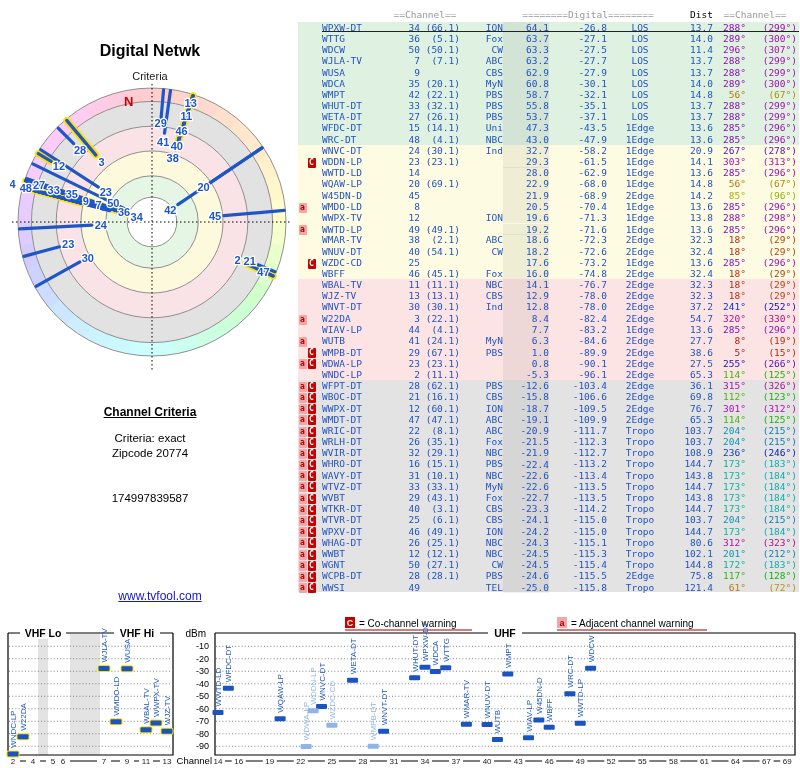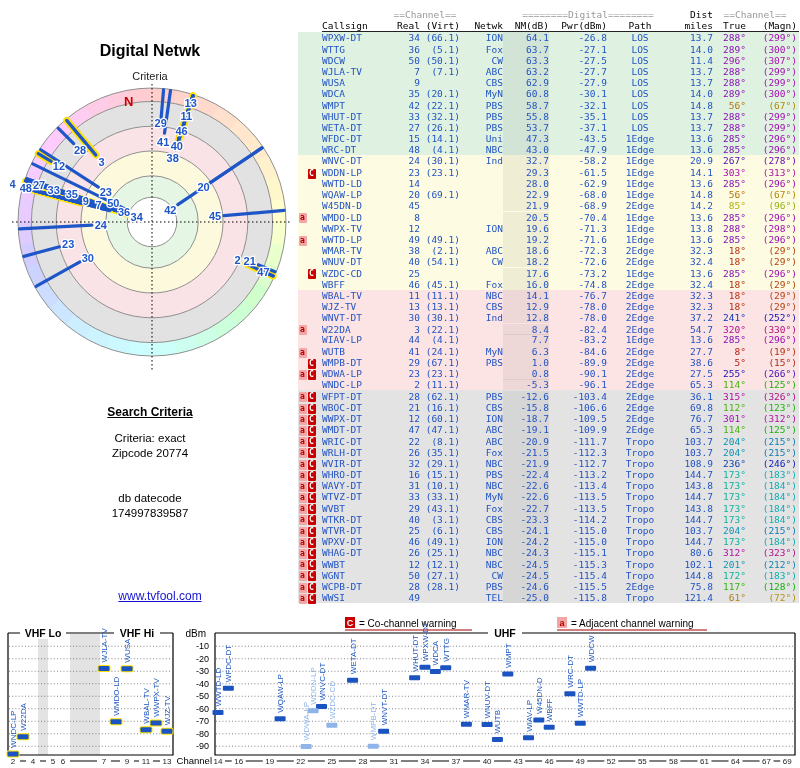--- a/index.html
+++ b/index.html
@@ -162,49 +162,36 @@
       <text x="150.67954990109678" y="46.79229066603669" fill="#1e56c8" font-size="11" font-weight="bold" text-anchor="middle" stroke="#fff" stroke-width="2.5" paint-order="stroke">29</text>
       <text x="58.14797901984596" y="168.4680813053498" fill="#1e56c8" font-size="11" font-weight="bold" text-anchor="middle" stroke="#fff" stroke-width="2.5" paint-order="stroke">23</text>
       <text x="227.52764832026304" y="184.07936241916153" fill="#1e56c8" font-size="11" font-weight="bold" text-anchor="middle" stroke="#fff" stroke-width="2.5" paint-order="stroke">2</text>
       <text x="70.03538585604109" y="74.03538585604113" fill="#1e56c8" font-size="11" font-weight="bold" text-anchor="middle" stroke="#fff" stroke-width="2.5" paint-order="stroke">28</text>
       <text x="239.67572846576252" y="185.46355592772161" fill="#1e56c8" font-size="11" font-weight="bold" text-anchor="middle" stroke="#fff" stroke-width="2.5" paint-order="stroke">21</text>
       <text x="48.92448865326112" y="90.07459063589177" fill="#1e56c8" font-size="11" font-weight="bold" text-anchor="middle" stroke="#fff" stroke-width="2.5" paint-order="stroke">12</text>
       <text x="253.48147477188934" y="195.634750448945" fill="#1e56c8" font-size="11" font-weight="bold" text-anchor="middle" stroke="#fff" stroke-width="2.5" paint-order="stroke">47</text>
     </svg>
 
   <div class="abs" id="search-box">
-    <div id="search-head">Search Criteria</div>
+    <div id="search-head">Channel Criteria</div>
     <div class="search-line">Criteria: exact</div>
     <div class="search-line">Zipcode 20774</div>
     <div id="datecode-block">
-      <div class="search-line">db datecode</div>
       <div class="search-line">174997839587</div>
     </div>
   </div>
 
   <a class="abs" id="tvfool-link">www.tvfool.com</a>
 
   <div class="abs" id="station-table">
     <div class="hrow">
       <span style="grid-column:5/7" class="tc hgray">==Channel==</span>
       <span style="grid-column:8/11" class="tc hgray">========Digital========</span>
       <span style="grid-column:11" class="tr">Dist</span>
       <span style="grid-column:12/14" class="tc hgray">==Channel==</span>
-    </div>
-    <div class="hrow">
-      <span style="grid-column:4" class="tl">Callsign</span>
-      <span style="grid-column:5" class="tr">Real</span>
-      <span style="grid-column:6" class="tr">(Virt)</span>
-      <span style="grid-column:7" class="tr">Netwk</span>
-      <span style="grid-column:8" class="tr">NM(dB)</span>
-      <span style="grid-column:9" class="tr">Pwr(dBm)</span>
-      <span style="grid-column:10" class="tc">Path</span>
-      <span style="grid-column:11" class="tr">miles</span>
-      <span style="grid-column:12" class="tr">True</span>
-      <span style="grid-column:13" class="tr">(Magn)</span>
     </div>
     <div id="hdr-underline"></div>
     <div id="tbody">
         <div class="trow row-g"><span class="tc" style="grid-column: 1;"></span><span class="tc" style="grid-column: 2;"></span><span class="tl" style="grid-column: 4;">WPXW-DT</span><span class="tr" style="grid-column: 5;">34</span><span class="tr" style="grid-column: 6;">(66.1)</span><span class="tr" style="grid-column: 7;">ION</span><span class="tr nmcell" style="grid-column: 8;">64.1</span><span class="tr" style="grid-column: 9;">-26.8</span><span class="tc" style="grid-column: 10;">LOS</span><span class="tr" style="grid-column: 11;">13.7</span><span class="tr" style="grid-column: 12;;color:hsl(284.2,85%,38%)">288°</span><span class="tr" style="grid-column: 13;;color:hsl(294.1,85%,38%)">(299°)</span></div>
         <div class="trow row-g"><span class="tc" style="grid-column: 1;"></span><span class="tc" style="grid-column: 2;"></span><span class="tl" style="grid-column: 4;">WTTG</span><span class="tr" style="grid-column: 5;">36</span><span class="tr" style="grid-column: 6;">(5.1)</span><span class="tr" style="grid-column: 7;">Fox</span><span class="tr nmcell" style="grid-column: 8;">63.7</span><span class="tr" style="grid-column: 9;">-27.1</span><span class="tc" style="grid-column: 10;">LOS</span><span class="tr" style="grid-column: 11;">14.0</span><span class="tr" style="grid-column: 12;;color:hsl(285.1,85%,38%)">289°</span><span class="tr" style="grid-column: 13;;color:hsl(295,85%,38%)">(300°)</span></div>
         <div class="trow row-g"><span class="tc" style="grid-column: 1;"></span><span class="tc" style="grid-column: 2;"></span><span class="tl" style="grid-column: 4;">WDCW</span><span class="tr" style="grid-column: 5;">50</span><span class="tr" style="grid-column: 6;">(50.1)</span><span class="tr" style="grid-column: 7;">CW</span><span class="tr nmcell" style="grid-column: 8;">63.3</span><span class="tr" style="grid-column: 9;">-27.5</span><span class="tc" style="grid-column: 10;">LOS</span><span class="tr" style="grid-column: 11;">11.4</span><span class="tr" style="grid-column: 12;;color:hsl(291.4,85%,38%)">296°</span><span class="tr" style="grid-column: 13;;color:hsl(300.8333333333333,85%,38%)">(307°)</span></div>
         <div class="trow row-g"><span class="tc" style="grid-column: 1;"></span><span class="tc" style="grid-column: 2;"></span><span class="tl" style="grid-column: 4;">WJLA-TV</span><span class="tr" style="grid-column: 5;">7</span><span class="tr" style="grid-column: 6;">(7.1)</span><span class="tr" style="grid-column: 7;">ABC</span><span class="tr nmcell" style="grid-column: 8;">63.2</span><span class="tr" style="grid-column: 9;">-27.7</span><span class="tc" style="grid-column: 10;">LOS</span><span class="tr" style="grid-column: 11;">13.7</span><span class="tr" style="grid-column: 12;;color:hsl(284.2,85%,38%)">288°</span><span class="tr" style="grid-column: 13;;color:hsl(294.1,85%,38%)">(299°)</span></div>
         <div class="trow row-g"><span class="tc" style="grid-column: 1;"></span><span class="tc" style="grid-column: 2;"></span><span class="tl" style="grid-column: 4;">WUSA</span><span class="tr" style="grid-column: 5;">9</span><span class="tr" style="grid-column: 6;"></span><span class="tr" style="grid-column: 7;">CBS</span><span class="tr nmcell" style="grid-column: 8;">62.9</span><span class="tr" style="grid-column: 9;">-27.9</span><span class="tc" style="grid-column: 10;">LOS</span><span class="tr" style="grid-column: 11;">13.7</span><span class="tr" style="grid-column: 12;;color:hsl(284.2,85%,38%)">288°</span><span class="tr" style="grid-column: 13;;color:hsl(294.1,85%,38%)">(299°)</span></div>
         <div class="trow row-g"><span class="tc" style="grid-column: 1;"></span><span class="tc" style="grid-column: 2;"></span><span class="tl" style="grid-column: 4;">WDCA</span><span class="tr" style="grid-column: 5;">35</span><span class="tr" style="grid-column: 6;">(20.1)</span><span class="tr" style="grid-column: 7;">MyN</span><span class="tr nmcell" style="grid-column: 8;">60.8</span><span class="tr" style="grid-column: 9;">-30.1</span><span class="tc" style="grid-column: 10;">LOS</span><span class="tr" style="grid-column: 11;">14.0</span><span class="tr" style="grid-column: 12;;color:hsl(285.1,85%,38%)">289°</span><span class="tr" style="grid-column: 13;;color:hsl(295,85%,38%)">(300°)</span></div>
         <div class="trow row-g"><span class="tc" style="grid-column: 1;"></span><span class="tc" style="grid-column: 2;"></span><span class="tl" style="grid-column: 4;">WMPT</span><span class="tr" style="grid-column: 5;">42</span><span class="tr" style="grid-column: 6;">(22.1)</span><span class="tr" style="grid-column: 7;">PBS</span><span class="tr nmcell" style="grid-column: 8;">58.7</span><span class="tr" style="grid-column: 9;">-32.1</span><span class="tc" style="grid-column: 10;">LOS</span><span class="tr" style="grid-column: 11;">14.8</span><span class="tr" style="grid-column: 12;;color:hsl(37.333333333333336,85%,38%)">56°</span><span class="tr" style="grid-column: 13;;color:hsl(45.13333333333333,85%,38%)">(67°)</span></div>

